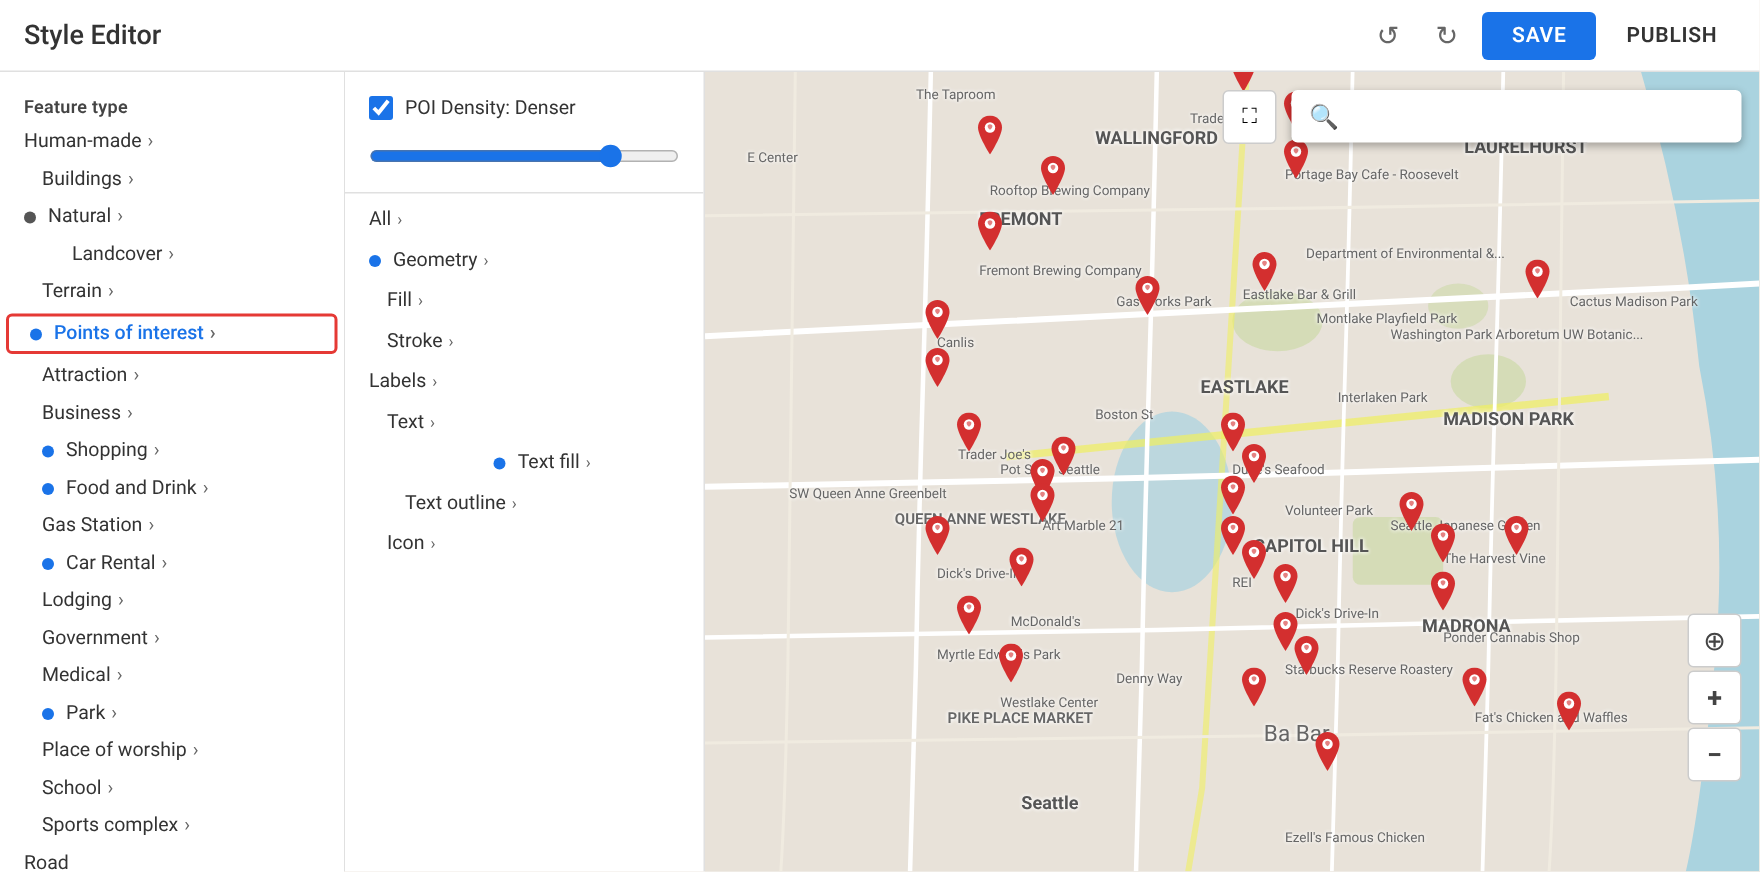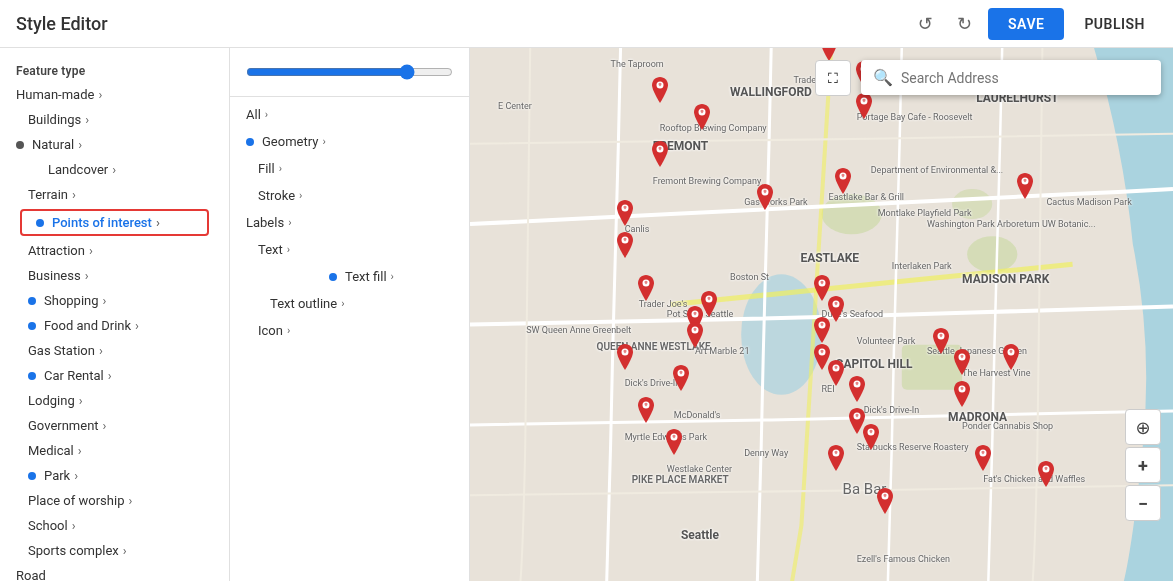--- a/index.html
+++ b/index.html
@@ -254,21 +254,21 @@
           <span style="margin-left: 4px; font-size: 13px; color: rgb(102, 102, 102);"> ›</span>
         </div>
         <div style="display: flex; align-items: center; padding: 5px 16px 5px 28px; font-size: 13px; cursor: pointer; color: rgb(51, 51, 51); margin-left: 20px;">
           <span>Landcover</span>
           <span style="margin-left: 4px; font-size: 13px; color: rgb(102, 102, 102);"> ›</span>
         </div>
         <div style="display: flex; align-items: center; padding: 5px 16px 5px 28px; font-size: 13px; cursor: pointer; color: rgb(51, 51, 51);">
           <span>Terrain</span>
           <span style="margin-left: 4px; font-size: 13px; color: rgb(102, 102, 102);"> ›</span>
         </div>
-        <div style="display: flex; align-items: center; padding: 4px 12px 4px 14px; font-size: 13px; cursor: pointer; border: 2px solid rgb(229, 57, 53); border-radius: 4px; margin: 2px 20px; color: rgb(26, 115, 232); font-weight: 500;">
+        <div style="display: flex; align-items: center; padding: 4px 12px 4px 14px; font-size: 13px; cursor: pointer; border: 2px solid rgb(229, 57, 53); border-radius: 4px; margin: 2px 4px; color: rgb(26, 115, 232); font-weight: 500;">
           <span style="width: 8px; height: 8px; border-radius: 50%; background: rgb(26, 115, 232); margin-right: 8px; flex-shrink: 0;"></span>
           <span>Points of interest</span>
           <span style="margin-left: 4px; font-size: 13px; color: rgb(102, 102, 102);"> ›</span>
         </div>
         <div style="display: flex; align-items: flex-start; padding: 5px 16px 5px 28px; font-size: 13px; cursor: pointer; color: rgb(51, 51, 51);">
           <span>Attraction</span>
           <span style="margin-left: 4px; font-size: 13px; color: rgb(102, 102, 102);"> ›</span>
         </div>
         <div style="display: flex; align-items: center; padding: 5px 16px 5px 28px; font-size: 13px; cursor: pointer; color: rgb(51, 51, 51);">
           <span>Business</span>
@@ -323,20 +323,24 @@
           <span style="margin-left: 4px; font-size: 13px; color: rgb(102, 102, 102);"> ›</span>
         </div>
         <div style="display: flex; align-items: center; padding: 5px 16px; font-size: 13px; cursor: pointer; color: rgb(51, 51, 51);">
           <span>Road</span>
         </div>
       </div>
   </div>
 
   <div class="sidebar-element">
 
+    <div class="checkbox-row">
+      <input type="checkbox" id="poi-density" checked="" style="">
+      <label class="checkbox-label" for="poi-density">POI Density: Denser</label>
+    </div>
 
     <div class="slider-row">
       <input type="range" min="0" max="100" value="80" style="">
     </div>
 
     <hr class="divider">
 
     <div id="element-list">
         <div style="display: flex; align-items: center; padding: 6px 16px; font-size: 13px; cursor: pointer; color: rgb(51, 51, 51);">
           <span>All</span>
@@ -632,21 +636,20 @@
   </svg></div>
         <div style="position: absolute; top: 82%; left: 82%; width: 20px; height: 24px; transform: translate(-10px, -24px); pointer-events: none;"><svg viewBox="0 0 20 26" width="20" height="26">
     <path d="M10 0C5.6 0 2 3.6 2 8c0 5.5 8 18 8 18s8-12.5 8-18c0-4.4-3.6-8-8-8z" fill="#d32f2f"></path>
     <circle cx="10" cy="8" r="3.5" fill="white"></circle>
     <path d="M8.5 6.5 Q10 5 11.5 6.5 Q12 8 10 9.5 Q8 8 8.5 6.5Z" fill="#d32f2f" opacity="0.6"></path>
   </svg></div>
       </div>
 
     <div class="map-search">
       <span style="color:#666; font-size:16px;">🔍</span>
-      <input type="text" style="border: none; outline: none; font-size: 14px; flex: 1 1 0%;" placeholder="Search Address">
     </div>
 
     <div class="fullscreen-btn">
       <span style="font-size:14px;">⛶</span>
     </div>
 
     <div class="map-controls">
       <div class="map-ctrl-btn">⊕</div>
       <div class="map-ctrl-btn" style="font-weight:bold;">+</div>
       <div class="map-ctrl-btn" style="font-weight:bold;">−</div>

